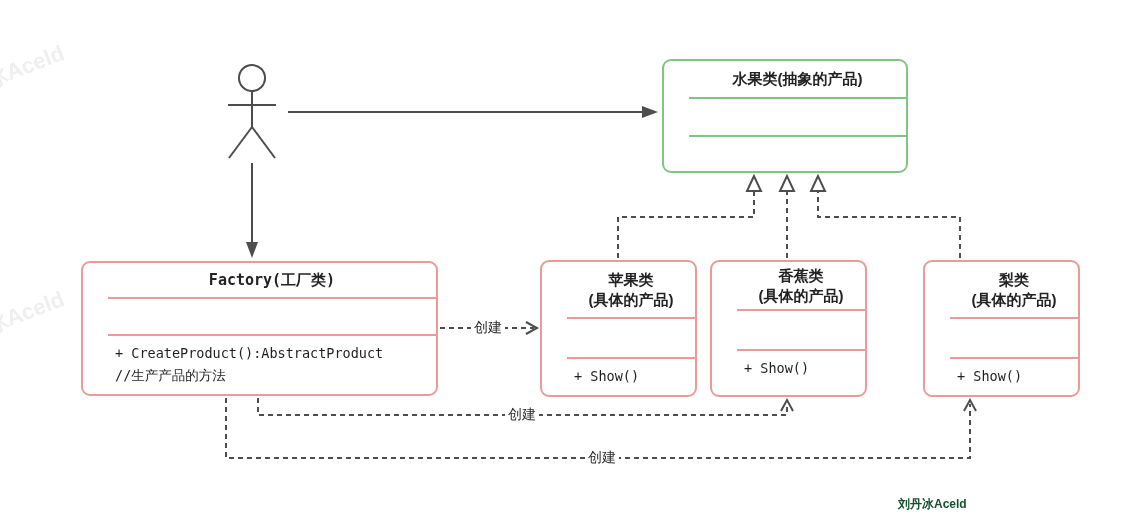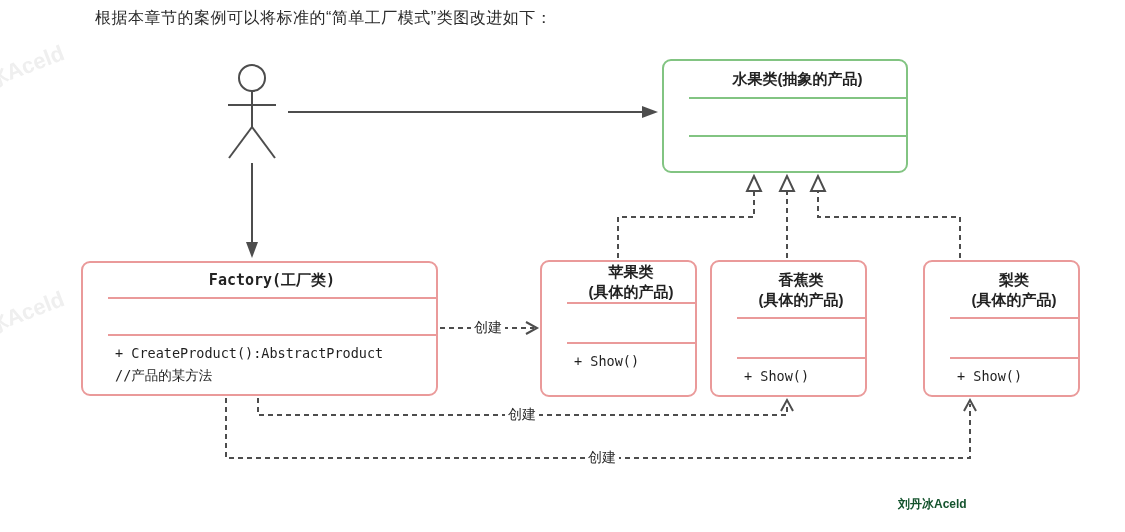--- a/index.html
+++ b/index.html
@@ -91,21 +91,20 @@
   }
 </style>
 </head>
 <body>
 
 <div id="stage">
 
   <div class="watermark-faint" style="left:-16px; top:52px;">冰Aceld</div>
   <div class="watermark-faint" style="left:-16px; top:298px;">冰Aceld</div>
 
-  <div class="page-title">根据本章节的案例可以将标准的“简单工厂模式”类图改进如下：</div>
 
   <svg class="connectors" viewBox="0 0 1125 532" xmlns="http://www.w3.org/2000/svg">
 
     <g stroke="#4d4d4d" stroke-width="2" fill="none">
       <circle cx="252" cy="78" r="13"></circle>
       <line x1="252" y1="91" x2="252" y2="127"></line>
       <line x1="228" y1="105" x2="276" y2="105"></line>
       <line x1="252" y1="127" x2="229" y2="158"></line>
       <line x1="252" y1="127" x2="275" y2="158"></line>
     </g>
@@ -154,35 +153,35 @@
   <div class="class-box abstract" style="left:662px; top:59px; width:246px; height:114px;">
     <div class="box-title" style="height:38px;">水果类(抽象的产品)</div>
     <div class="box-attrs" style="height:38px;"></div>
   </div>
 
   <div class="class-box concrete" style="left:81px; top:261px; width:357px; height:135px;">
     <div class="box-title mono-bold" style="height:36px;">Factory(工厂类)</div>
     <div class="box-attrs" style="height:37px;"></div>
     <div class="box-methods">
       <div>+ CreateProduct():AbstractProduct</div>
-      <div>//产品的某方法</div>
+      <div>//生产产品的方法</div>
     </div>
   </div>
 
   <div class="class-box concrete" style="left:540px; top:260px; width:157px; height:137px;">
-    <div class="box-title" style="height:42px;">
+    <div class="box-title" style="height:57px;">
       <span>苹果类</span>
       <span>(具体的产品)</span>
     </div>
     <div class="box-attrs" style="height:40px;"></div>
     <div class="box-methods">+ Show()</div>
   </div>
 
   <div class="class-box concrete" style="left:710px; top:260px; width:157px; height:137px;">
-    <div class="box-title" style="height:57px;">
+    <div class="box-title" style="height:49px;">
       <span>香蕉类</span>
       <span>(具体的产品)</span>
     </div>
     <div class="box-attrs" style="height:40px;"></div>
     <div class="box-methods">+ Show()</div>
   </div>
 
   <div class="class-box concrete" style="left:923px; top:260px; width:157px; height:137px;">
     <div class="box-title" style="height:57px;">
       <span>梨类</span>

